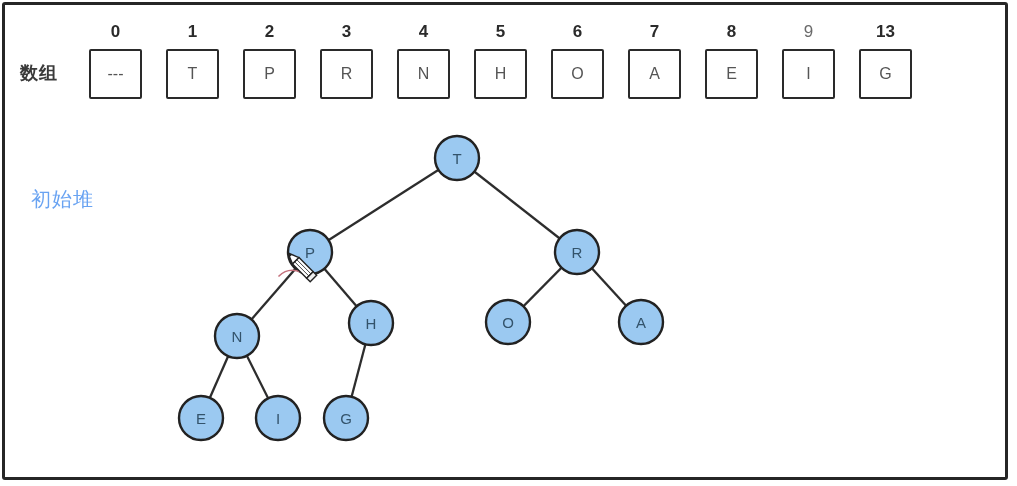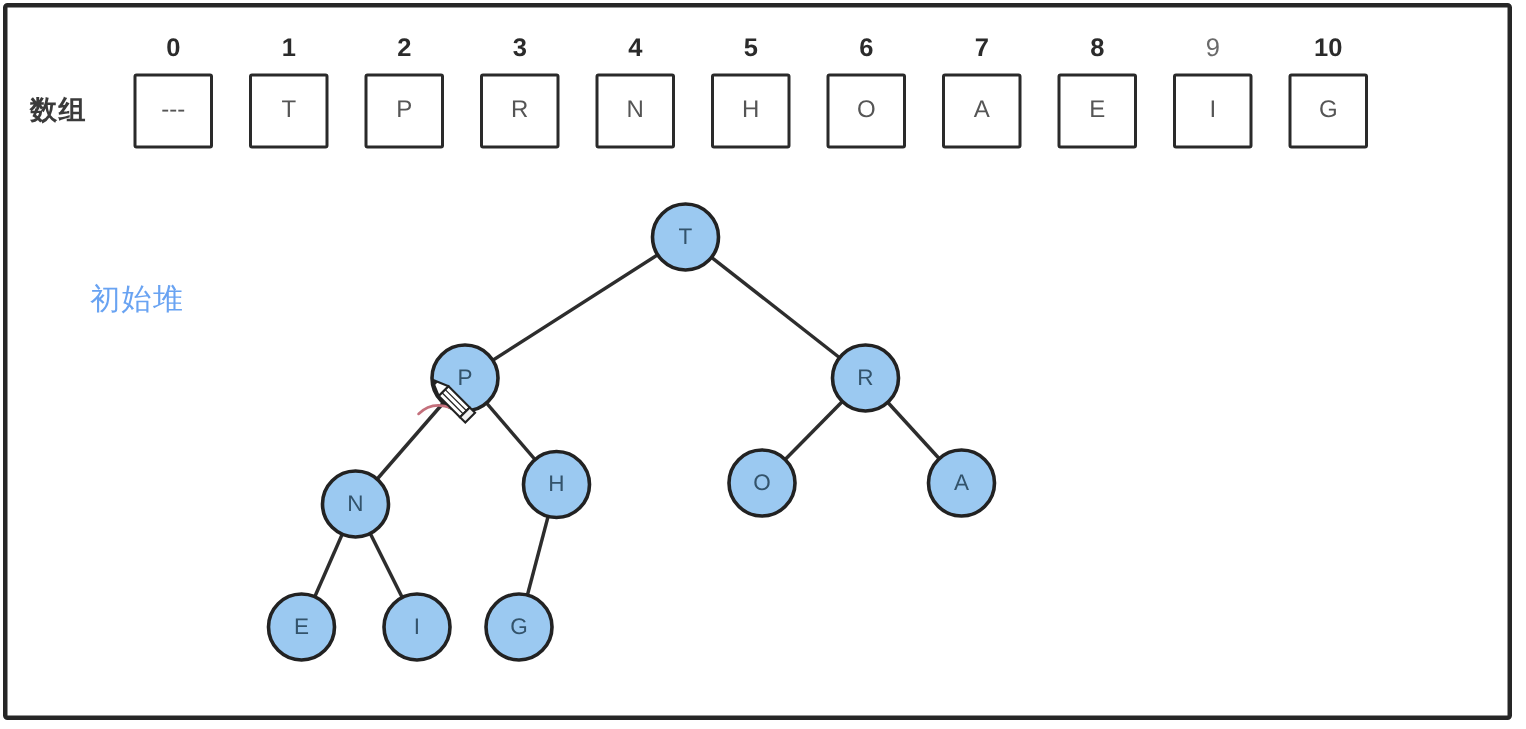--- a/index.html
+++ b/index.html
@@ -69,25 +69,25 @@
         </div>
         <div class="cell">
           <div class="cell-index">8</div>
           <div class="cell-box">E</div>
         </div>
         <div class="cell muted">
           <div class="cell-index">9</div>
           <div class="cell-box">I</div>
         </div>
         <div class="cell">
-          <div class="cell-index">10</div>
+          <div class="cell-index">13</div>
           <div class="cell-box">G</div>
         </div>
       </div>
-    <div class="heap-label" style="color: rgb(105, 163, 242); margin-left: 29px;">初始堆</div>
+    <div class="heap-label" style="color: rgb(105, 163, 242);">初始堆</div>
   </div>
   <svg class="tree-svg" id="tree-svg" viewBox="0 0 1017 486">
       <line x1="457" y1="158" x2="310" y2="252" stroke="#2d2d2d" stroke-width="2.3"></line>
       <line x1="457" y1="158" x2="577" y2="252" stroke="#2d2d2d" stroke-width="2.3"></line>
       <line x1="310" y1="252" x2="237" y2="336" stroke="#2d2d2d" stroke-width="2.3"></line>
       <line x1="310" y1="252" x2="371" y2="323" stroke="#2d2d2d" stroke-width="2.3"></line>
       <line x1="577" y1="252" x2="508" y2="322" stroke="#2d2d2d" stroke-width="2.3"></line>
       <line x1="577" y1="252" x2="641" y2="322" stroke="#2d2d2d" stroke-width="2.3"></line>
       <line x1="237" y1="336" x2="201" y2="418" stroke="#2d2d2d" stroke-width="2.3"></line>
       <line x1="237" y1="336" x2="278" y2="418" stroke="#2d2d2d" stroke-width="2.3"></line>

